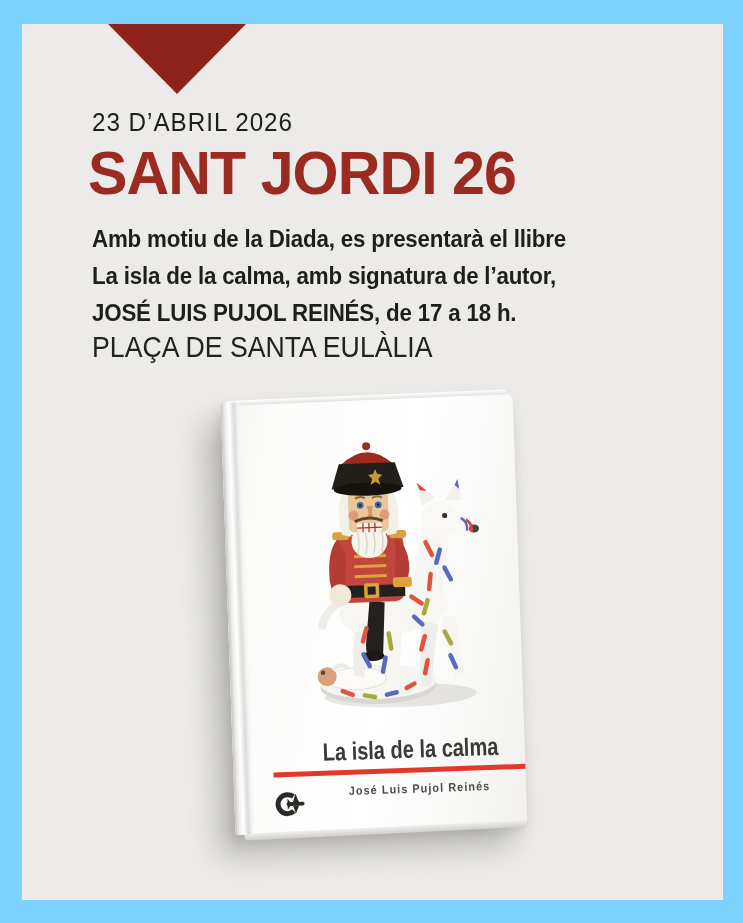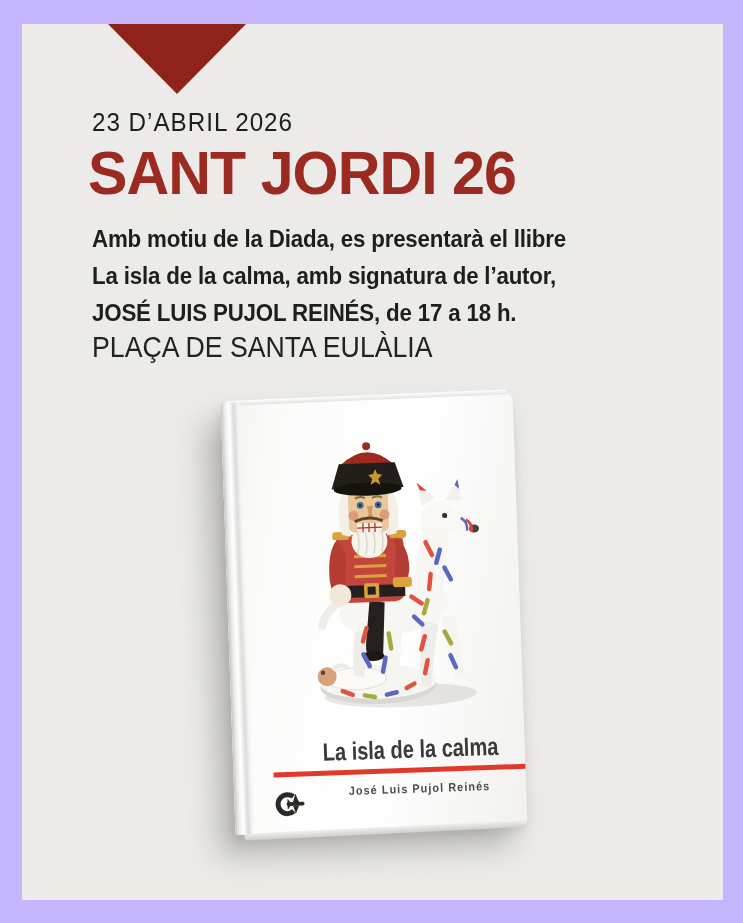--- a/index.html
+++ b/index.html
@@ -2,21 +2,21 @@
 <html><head>
 <meta charset="utf-8">
 <style>
   html, body { margin:0; padding:0; }
   body {
     width:743px; height:923px;
     background:#ffffff;
     font-family:"Liberation Sans","DejaVu Sans",sans-serif;
     overflow:hidden;
   }
-  .page { position:relative; width:743px; height:923px; background:#c4b5fd; }
+  .page { position:relative; width:743px; height:923px; background:#7dd3fc; }
   .panel {
     position:absolute; left:22px; top:24px; width:701px; height:876px;
     background:#ECEBE9;
   }
   .triangle {
     position:absolute; left:86px; top:0; width:0; height:0;
     border-left:69px solid transparent;
     border-right:69px solid transparent;
     border-top:70px solid #8F2219;
   }

